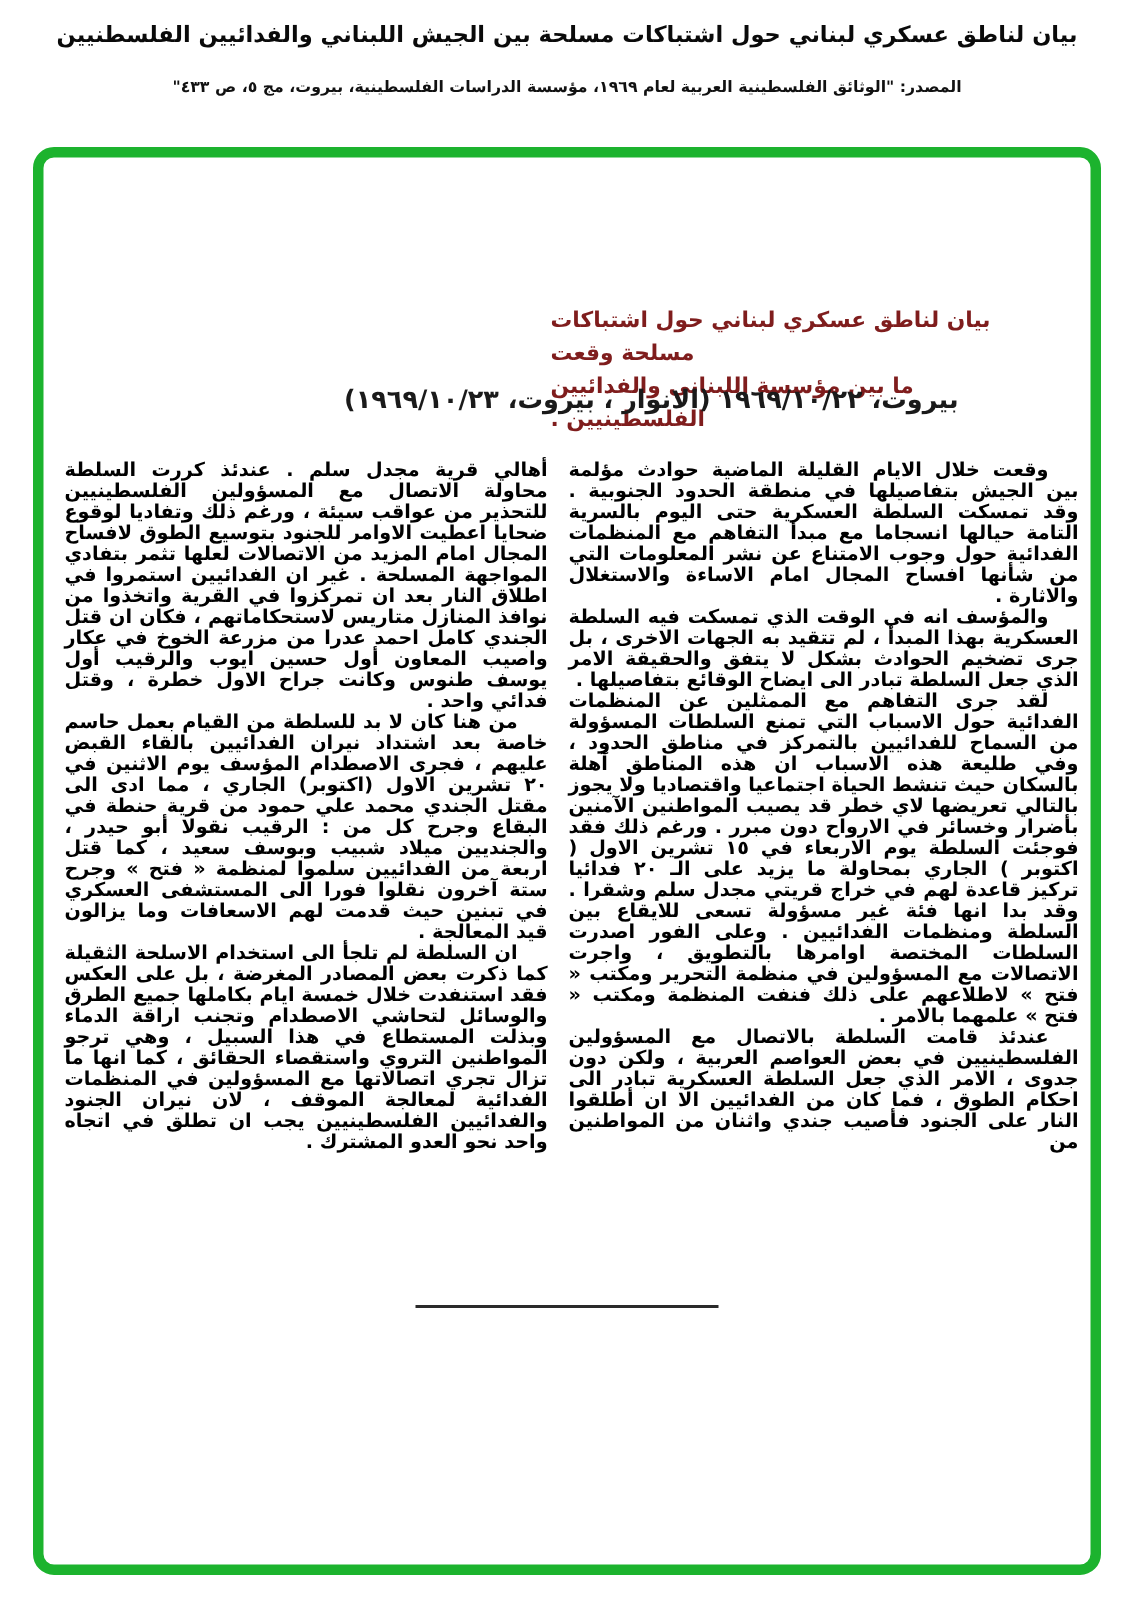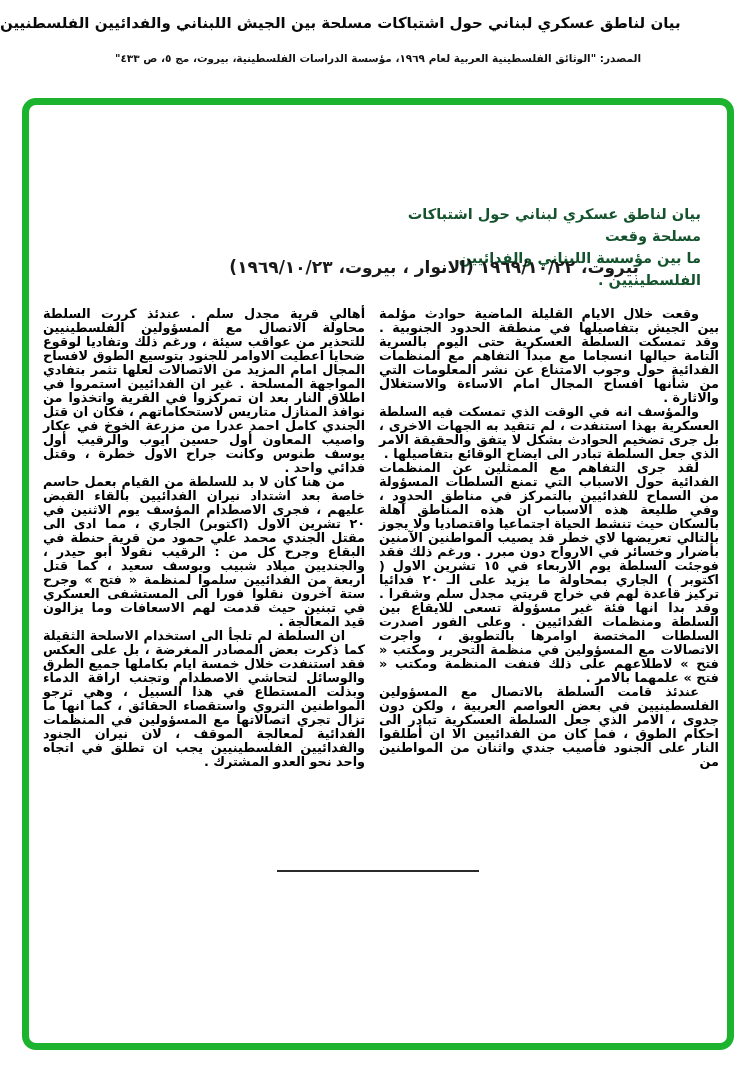--- a/index.html
+++ b/index.html
@@ -15,21 +15,21 @@
     position: relative;
     width: 756px;
     height: 1069px;
     background: #ffffff;
   }
   .top-title {
     position: absolute;
     top: 14px;
     left: 0;
     width: 756px;
-    text-align: left;
+    text-align: center;
     direction: rtl;
     font-size: 15px;
     font-weight: bold;
     color: #0a0a0a;
   }
   .source-line {
     position: absolute;
     top: 52px;
     left: 0;
     width: 756px;
@@ -48,25 +48,25 @@
     border: 7px solid #1cb32e;
     border-radius: 14px;
     background: #ffffff;
   }
   .doc-heading {
     position: absolute;
     top: 98px;
     right: 26px;
     width: 334px;
     direction: rtl;
-    text-align: right;
+    text-align: left;
     font-size: 14.5px;
     font-weight: bold;
     line-height: 22px;
-    color: #14532d;
+    color: #7f1d1d;
   }
   .dateline {
     position: absolute;
     top: 152px;
     right: 88px;
     direction: rtl;
     font-size: 17px;
     font-weight: bold;
     color: #1a1a1a;
     letter-spacing: 0.5px;
@@ -116,21 +116,21 @@
       <div>بيان لناطق عسكري لبناني حول اشتباكات مسلحة وقعت</div>
       <div>ما بين مؤسسة اللبناني والفدائيين الفلسطينيين .</div>
     </div>
 
     <div class="dateline">بيروت، ١٩٦٩/١٠/٢٢ (الانوار ، بيروت، ١٩٦٩/١٠/٢٣)</div>
 
     <div class="doc-body">
 
       <div class="col col-right">
         <p class="indent">وقعت خلال الايام القليلة الماضية حوادث مؤلمة بين الجيش بتفاصيلها في منطقة الحدود الجنوبية . وقد تمسكت السلطة العسكرية حتى اليوم بالسرية التامة حيالها انسجاما مع مبدأ التفاهم مع المنظمات الفدائية حول وجوب الامتناع عن نشر المعلومات التي من شأنها افساح المجال امام الاساءة والاستغلال والاثارة .</p>
-        <p class="indent">والمؤسف انه في الوقت الذي تمسكت فيه السلطة العسكرية بهذا استنفدت ، لم تتقيد به الجهات الاخرى ، بل جرى تضخيم الحوادث بشكل لا يتفق والحقيقة الامر الذي جعل السلطة تبادر الى ايضاح الوقائع بتفاصيلها .</p>
+        <p class="indent">والمؤسف انه في الوقت الذي تمسكت فيه السلطة العسكرية بهذا المبدأ ، لم تتقيد به الجهات الاخرى ، بل جرى تضخيم الحوادث بشكل لا يتفق والحقيقة الامر الذي جعل السلطة تبادر الى ايضاح الوقائع بتفاصيلها .</p>
         <p class="indent">لقد جرى التفاهم مع الممثلين عن المنظمات الفدائية حول الاسباب التي تمنع السلطات المسؤولة من السماح للفدائيين بالتمركز في مناطق الحدود ، وفي طليعة هذه الاسباب ان هذه المناطق آهلة بالسكان حيث تنشط الحياة اجتماعيا واقتصاديا ولا يجوز بالتالي تعريضها لاي خطر قد يصيب المواطنين الآمنين بأضرار وخسائر في الارواح دون مبرر . ورغم ذلك فقد فوجئت السلطة يوم الاربعاء في ١٥ تشرين الاول ( اكتوبر ) الجاري بمحاولة ما يزيد على الـ ٢٠ فدائيا تركيز قاعدة لهم في خراج قريتي مجدل سلم وشقرا . وقد بدا انها فئة غير مسؤولة تسعى للايقاع بين السلطة ومنظمات الفدائيين . وعلى الفور اصدرت السلطات المختصة اوامرها بالتطويق ، واجرت الاتصالات مع المسؤولين في منظمة التحرير ومكتب « فتح » لاطلاعهم على ذلك فنفت المنظمة ومكتب « فتح » علمهما بالامر .</p>
         <p class="indent">عندئذ قامت السلطة بالاتصال مع المسؤولين الفلسطينيين في بعض العواصم العربية ، ولكن دون جدوى ، الامر الذي جعل السلطة العسكرية تبادر الى احكام الطوق ، فما كان من الفدائيين الا ان أطلقوا النار على الجنود فأصيب جندي واثنان من المواطنين من</p>
       </div>
 
       <div class="col col-left">
         <p>أهالي قرية مجدل سلم . عندئذ كررت السلطة محاولة الاتصال مع المسؤولين الفلسطينيين للتحذير من عواقب سيئة ، ورغم ذلك وتفاديا لوقوع ضحايا اعطيت الاوامر للجنود بتوسيع الطوق لافساح المجال امام المزيد من الاتصالات لعلها تثمر بتفادي المواجهة المسلحة . غير ان الفدائيين استمروا في اطلاق النار بعد ان تمركزوا في القرية واتخذوا من نوافذ المنازل متاريس لاستحكاماتهم ، فكان ان قتل الجندي كامل احمد عدرا من مزرعة الخوخ في عكار واصيب المعاون أول حسين ايوب والرقيب أول يوسف طنوس وكانت جراح الاول خطرة ، وقتل فدائي واحد .</p>
         <p class="indent">من هنا كان لا بد للسلطة من القيام بعمل حاسم خاصة بعد اشتداد نيران الفدائيين بالقاء القبض عليهم ، فجرى الاصطدام المؤسف يوم الاثنين في ٢٠ تشرين الاول (اكتوبر) الجاري ، مما ادى الى مقتل الجندي محمد علي حمود من قرية حنطة في البقاع وجرح كل من : الرقيب نقولا أبو حيدر ، والجنديين ميلاد شبيب وبوسف سعيد ، كما قتل اربعة من الفدائيين سلموا لمنظمة « فتح » وجرح ستة آخرون نقلوا فورا الى المستشفى العسكري في تبنين حيث قدمت لهم الاسعافات وما يزالون قيد المعالجة .</p>
         <p class="indent">ان السلطة لم تلجأ الى استخدام الاسلحة الثقيلة كما ذكرت بعض المصادر المغرضة ، بل على العكس فقد استنفدت خلال خمسة ايام بكاملها جميع الطرق والوسائل لتحاشي الاصطدام وتجنب اراقة الدماء وبذلت المستطاع في هذا السبيل ، وهي ترجو المواطنين التروي واستقصاء الحقائق ، كما انها ما تزال تجري اتصالاتها مع المسؤولين في المنظمات الفدائية لمعالجة الموقف ، لان نيران الجنود والفدائيين الفلسطينيين يجب ان تطلق في اتجاه واحد نحو العدو المشترك .</p>
       </div>
 

